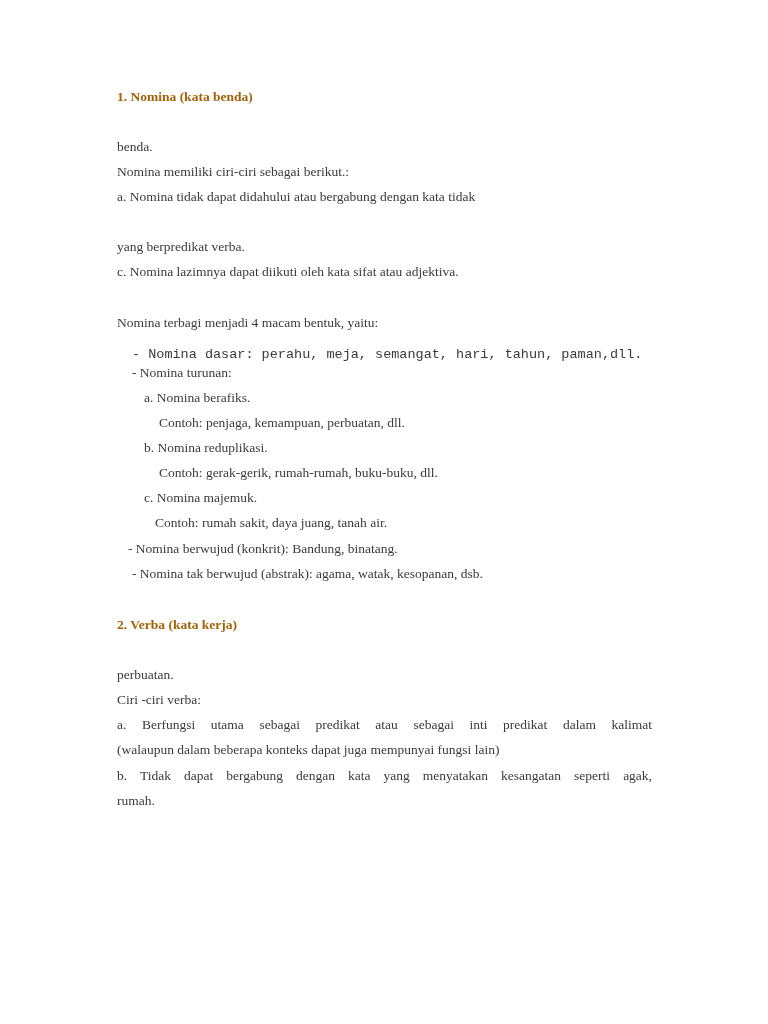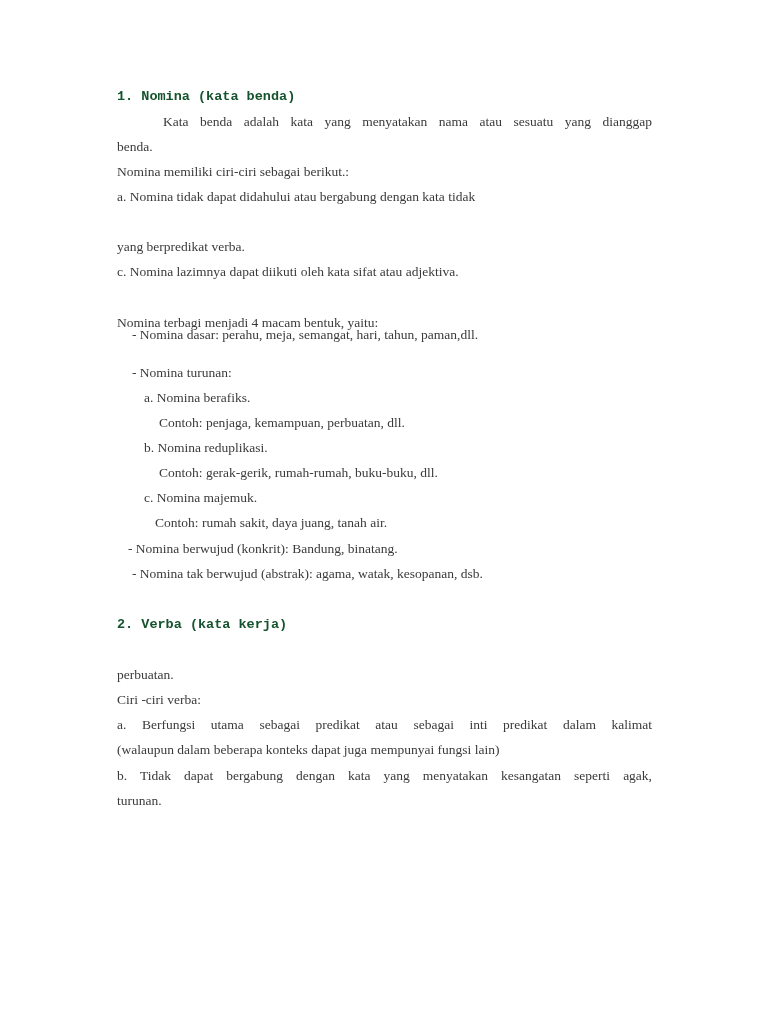--- a/index.html
+++ b/index.html
@@ -11,61 +11,60 @@
       font-family: "Liberation Serif", "DejaVu Serif", serif;
       color: #3a3a3a;
       font-size: 13.5px;
     }
     .page { position: absolute; left: 0; top: 0; width: 768px; height: 1024px; }
     .line {
       position: absolute;
       white-space: nowrap;
       line-height: 18px;
     }
-    .bold { font-weight: bold; color: #14532d; font-family: Liberation Mono, monospace; }
+    .bold { font-weight: bold; color: #a16207; }
     .justify {
       position: absolute;
       left: 117px;
       width: 535px;
       text-align: justify;
       text-align-last: justify;
       white-space: normal;
       line-height: 18px;
     }
   </style>
 </head>
 <body>
 
 <div class="page">
 
   <div class="line bold" style="left:117px; top:88px;">1. Nomina (kata benda)</div>
 
-  <div class="justify" style="top:113px; padding-left:46px; width:489px;">Kata benda adalah kata yang menyatakan nama atau sesuatu yang dianggap</div>
   <div class="line" style="left:117px; top:138px;">benda.</div>
 
   <div class="line" style="left:117px; top:163px;">Nomina memiliki ciri-ciri sebagai berikut.:</div>
   <div class="line" style="left:117px; top:188px;">a. Nomina tidak dapat didahului atau bergabung dengan kata tidak</div>
   <div class="line" style="left:117px; top:238px;">yang berpredikat verba.</div>
   <div class="line" style="left:117px; top:263px;">c. Nomina lazimnya dapat diikuti oleh kata sifat atau adjektiva.</div>
 
   <div class="line" style="left:117px; top:314px;">Nomina terbagi menjadi 4 macam bentuk, yaitu:</div>
-  <div class="line" style="left:132px; top:326px;">- Nomina dasar: perahu, meja, semangat, hari, tahun, paman,dll.</div>
+  <div class="line" style="left:132px; top:346px;font-family:Liberation Mono, monospace;">- Nomina dasar: perahu, meja, semangat, hari, tahun, paman,dll.</div>
   <div class="line" style="left:132px; top:364px;">- Nomina turunan:</div>
   <div class="line" style="left:144px; top:389px;">a. Nomina berafiks.</div>
   <div class="line" style="left:159px; top:414px;">Contoh: penjaga, kemampuan, perbuatan, dll.</div>
   <div class="line" style="left:144px; top:439px;">b. Nomina reduplikasi.</div>
   <div class="line" style="left:159px; top:464px;text-align:right;">Contoh: gerak-gerik, rumah-rumah, buku-buku, dll.</div>
   <div class="line" style="left:144px; top:489px;">c. Nomina majemuk.</div>
   <div class="line" style="left:155px; top:514px;">Contoh: rumah sakit, daya juang, tanah air.</div>
   <div class="line" style="left:128px; top:540px;">- Nomina berwujud (konkrit): Bandung, binatang.</div>
   <div class="line" style="left:132px; top:565px;text-align:right;">- Nomina tak berwujud (abstrak): agama, watak, kesopanan, dsb.</div>
 
   <div class="line bold" style="left:117px; top:616px;">2. Verba (kata kerja)</div>
 
   <div class="line" style="left:117px; top:666px;">perbuatan.</div>
 
   <div class="line" style="left:117px; top:691px;">Ciri -ciri verba:</div>
   <div class="justify" style="top:716px;">a. Berfungsi utama sebagai predikat atau sebagai inti predikat dalam kalimat</div>
   <div class="line" style="left:117px; top:741px;">(walaupun dalam beberapa konteks dapat juga mempunyai fungsi lain)</div>
   <div class="justify" style="top:767px;">b. Tidak dapat bergabung dengan kata yang menyatakan kesangatan seperti agak,</div>
-  <div class="line" style="left:117px; top:792px;">turunan.</div>
+  <div class="line" style="left:117px; top:792px;">rumah.</div>
 
 </div>
 
 </body></html>

